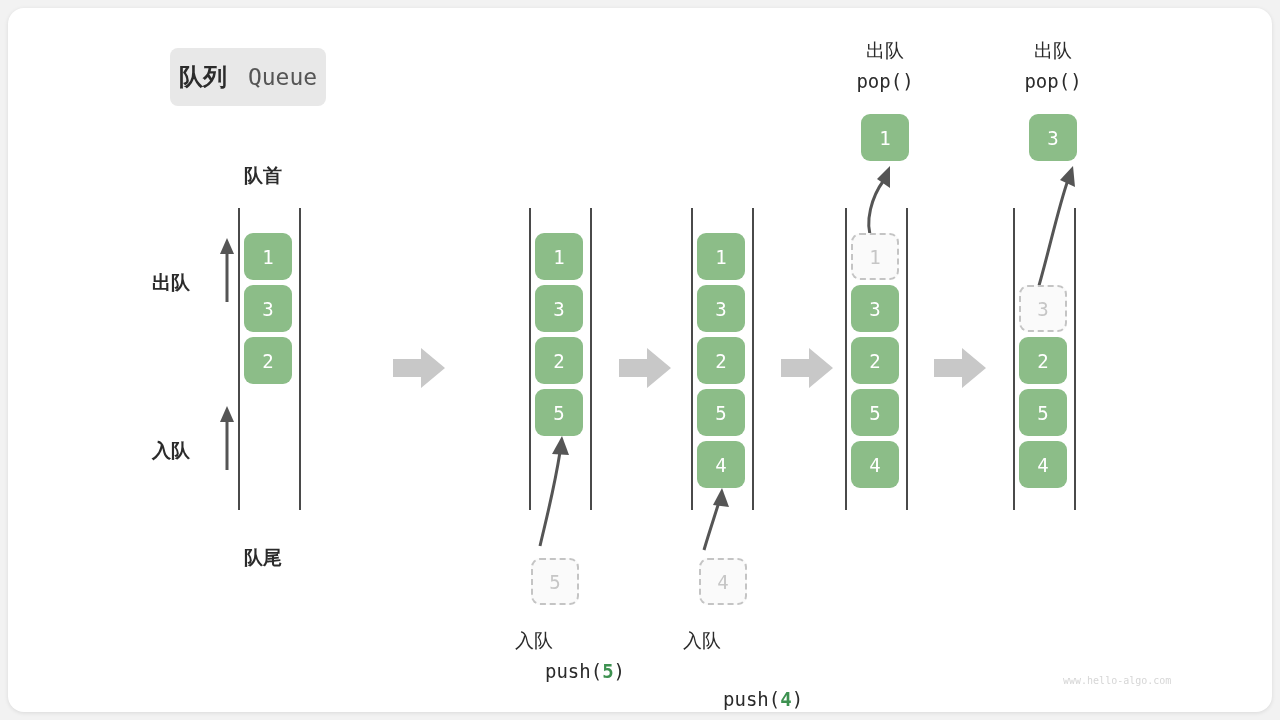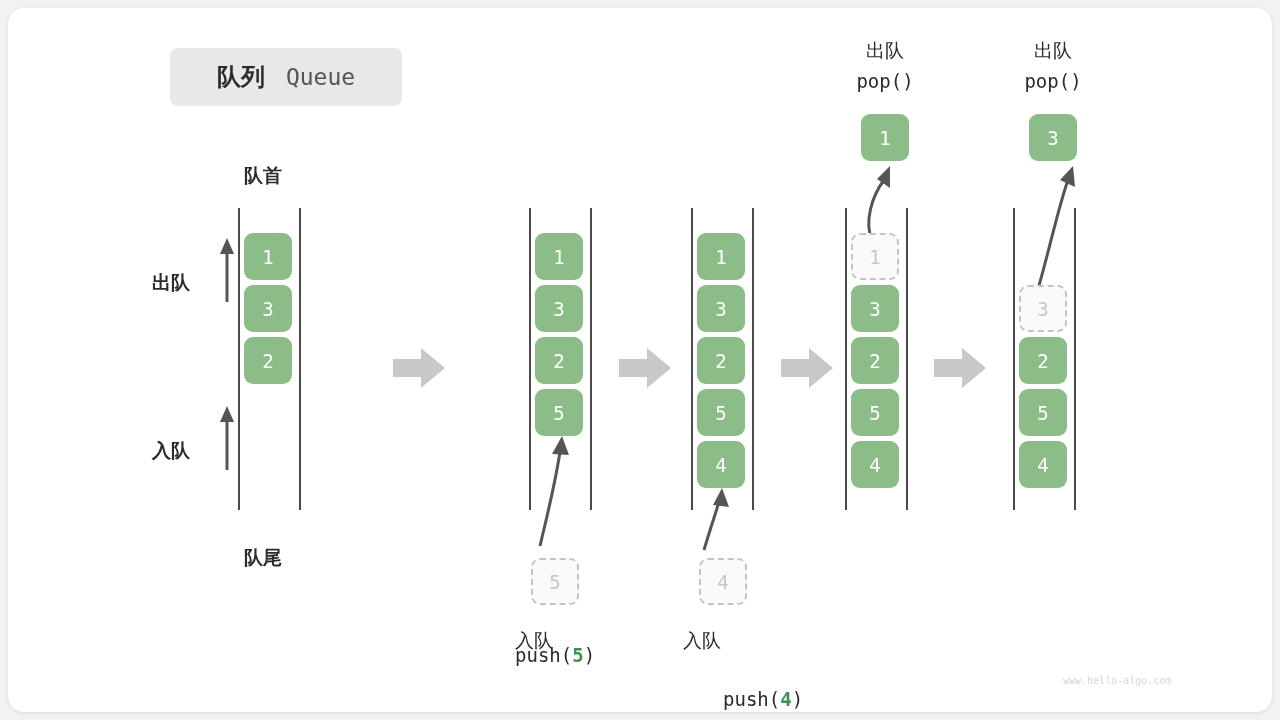--- a/index.html
+++ b/index.html
@@ -2,21 +2,21 @@
 <html><head>
 <meta charset="utf-8">
 <style>
   html,body{margin:0;padding:0;background:#f2f2f2;}
   body{width:1280px;height:720px;overflow:hidden;font-family:"Liberation Sans",sans-serif;}
   #card{position:absolute;left:8px;top:8px;width:1264px;height:704px;background:#fff;border-radius:16px;box-shadow:0 1px 4px rgba(0,0,0,.10);}
   .stage{position:absolute;left:0;top:0;width:1264px;height:704px;}
   .abs{position:absolute;}
 
   
-  .badge{left:162px;top:40px;width:232px;height:58px;background:#e8e8e8;border-radius:8px;
+  .badge{left:162px;top:40px;width:156px;height:58px;background:#e8e8e8;border-radius:8px;
          display:flex;align-items:center;justify-content:center;gap:21px;}
   .badge .cn{font-size:24px;font-weight:bold;color:#2b2b2b;font-family:"Liberation Sans",sans-serif;}
   .badge .en{font-size:23px;color:#555;font-family:"DejaVu Sans Mono",monospace;}
 
   
   .rail{width:2px;background:#4a4a4a;}
 
   
   .box{width:48px;height:47px;border-radius:9px;background:#8cbd88;color:#fff;
        display:flex;align-items:center;justify-content:center;font-size:19px;
@@ -79,21 +79,21 @@
   <div class="abs box" style="left:527px;top:381px;">5</div>
 
   <svg class="abs" style="left:516px;top:420px;" width="60" height="120">
     <path d="M 16 118 C 22 92 30 62 36 24" stroke="#555" stroke-width="3" fill="none"></path>
     <polygon points="38,8 28,26 45,27" fill="#555"></polygon>
   </svg>
 
   <div class="abs ghost" style="left:523px;top:550px;">5</div>
 
   <div class="abs oplabel" style="left:507px;top:620px;width:110px;text-align:left;">入队</div>
-  <div class="abs code" style="left:507px;top:636px;width:140px;text-align:left;"><span>push(</span><span class="hl">5</span><span>)</span></div>
+  <div class="abs code" style="left:507px;top:652px;width:140px;text-align:center;"><span>push(</span><span class="hl">5</span><span>)</span></div>
 
   <svg class="abs" style="left:611px;top:338px;" width="54" height="44">
     <polygon points="0,13 28,13 28,2 52,22 28,42 28,31 0,31" fill="#c8c8c8"></polygon>
   </svg>
 
   <div class="abs rail" style="left:683px;top:200px;height:302px;"></div>
   <div class="abs rail" style="left:744px;top:200px;height:302px;"></div>
 
   <div class="abs box" style="left:689px;top:225px;">1</div>
   <div class="abs box" style="left:689px;top:277px;">3</div>

